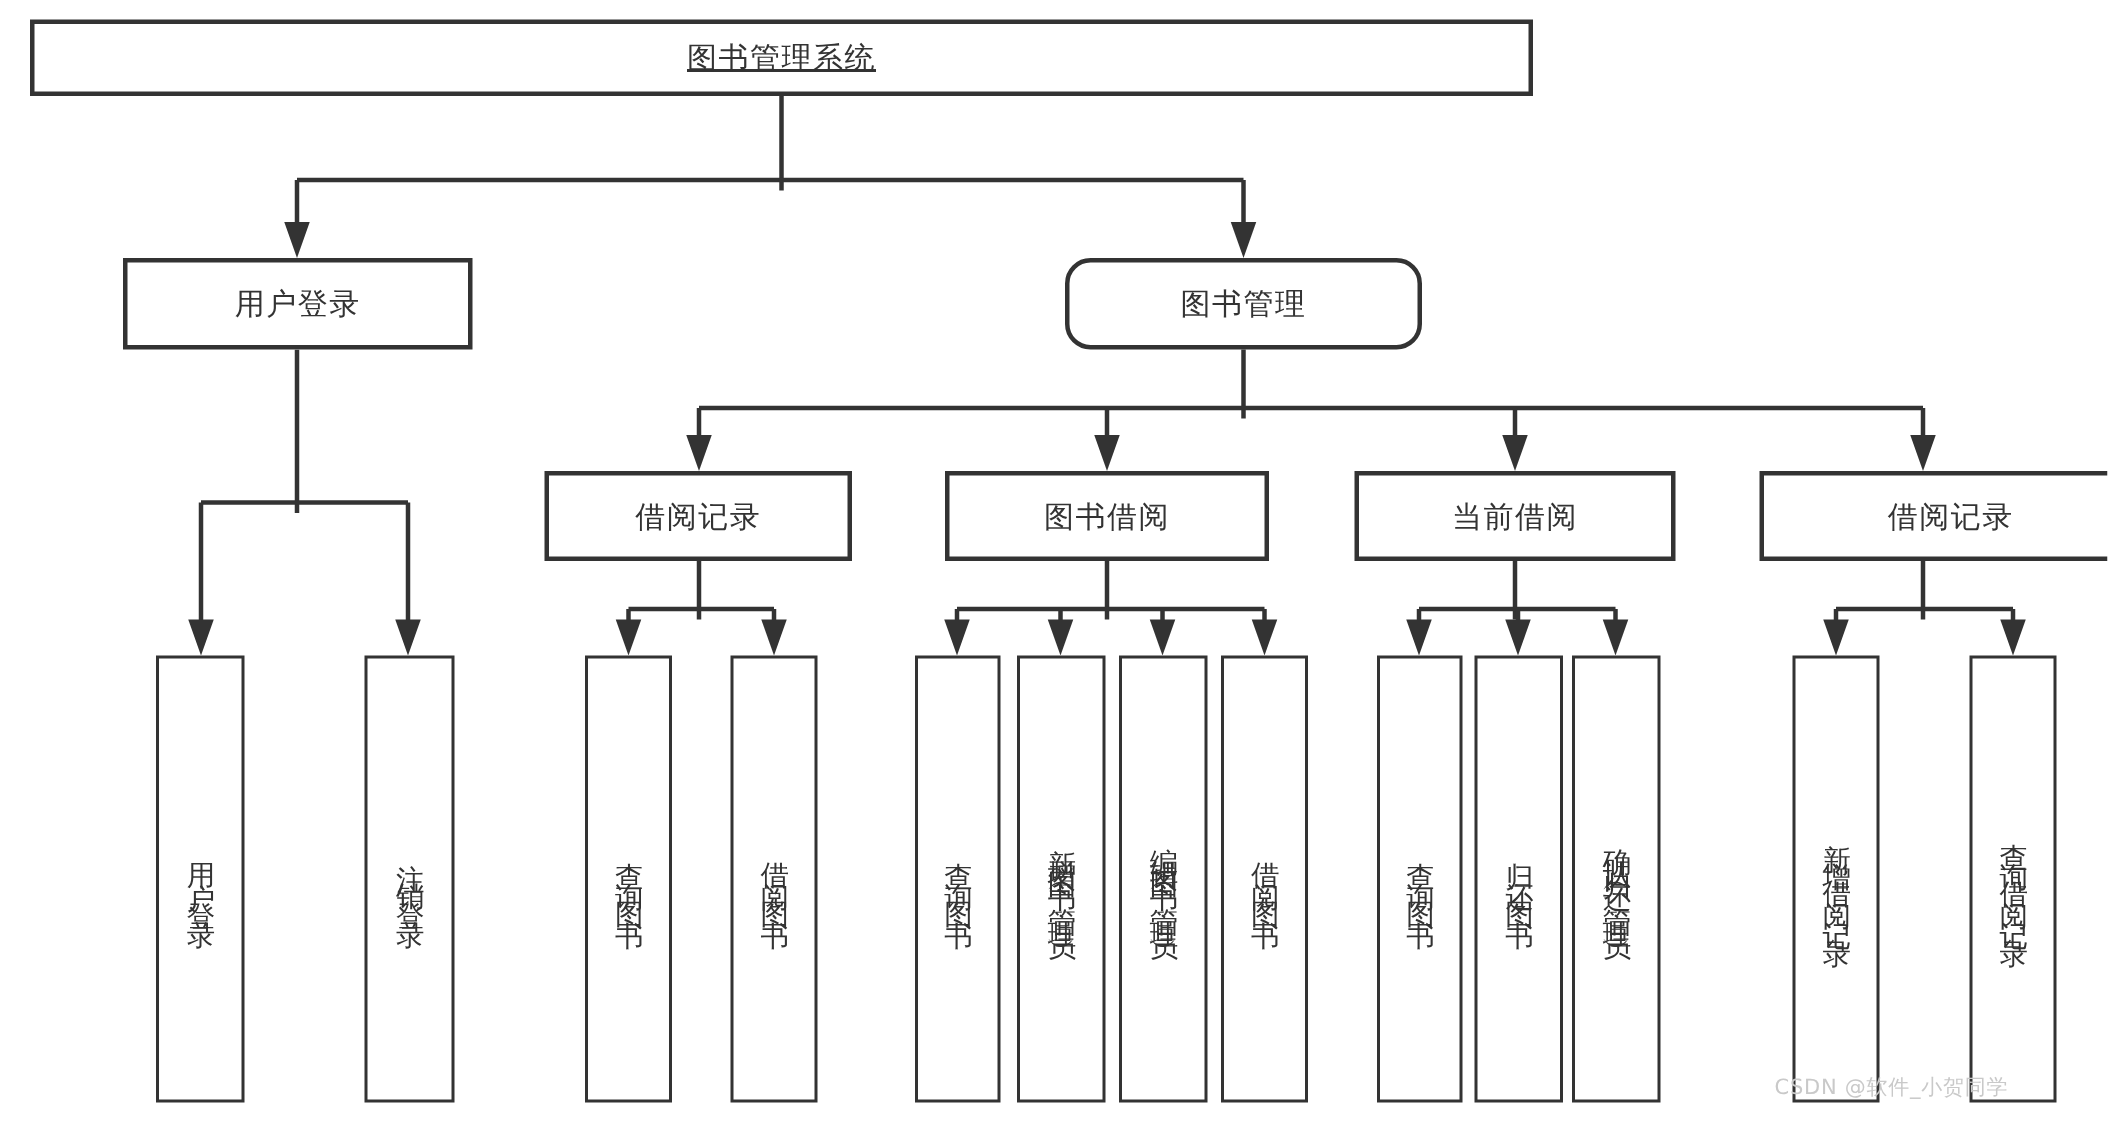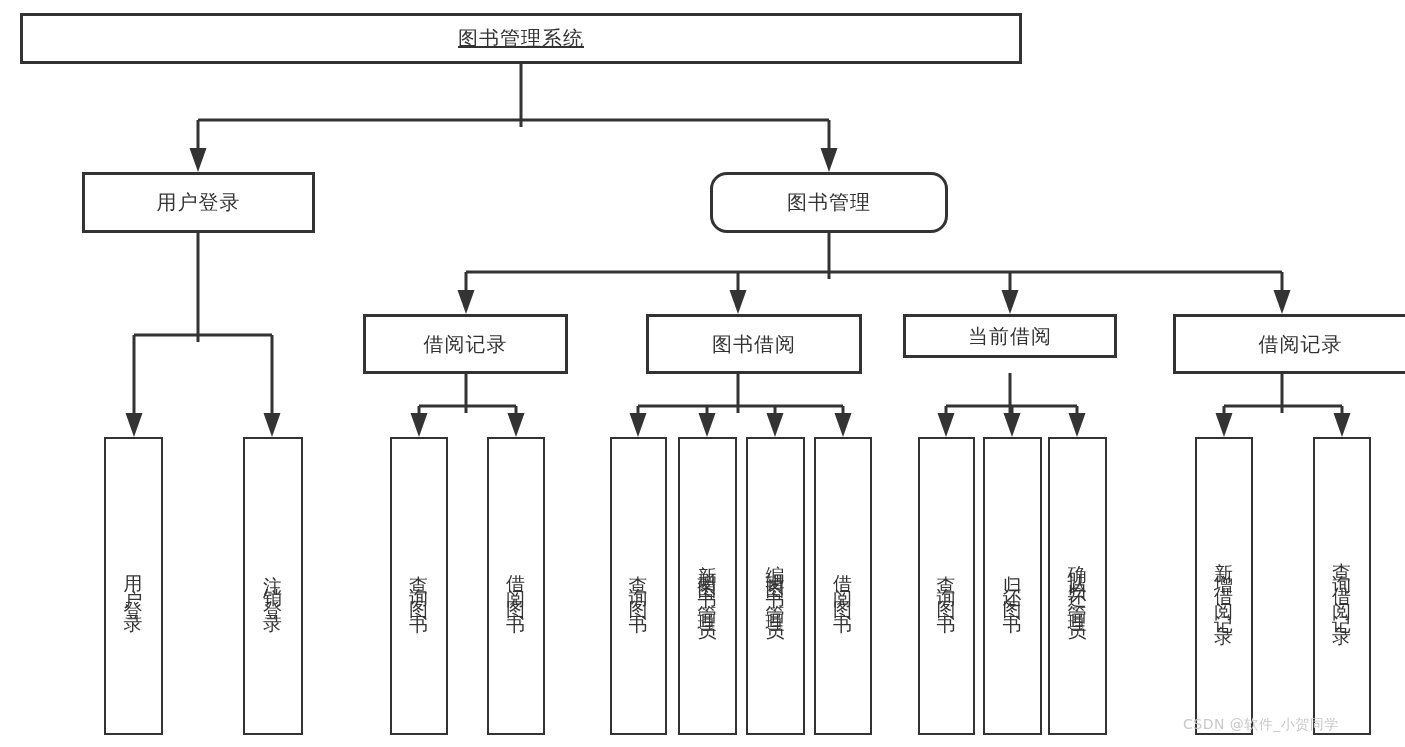--- a/index.html
+++ b/index.html
@@ -152,22 +152,22 @@
       <polygon class="ahead" points="1333.5,413 1350.5,413 1342,437"></polygon>
     </g>
   </svg>
 
   <div class="hbox" style="left:20px; top:13px; width:1002px; height:51px;text-decoration:underline;">图书管理系统</div>
 
   <div class="hbox" style="left:82px; top:172px; width:233px; height:61px;">用户登录</div>
   <div class="hbox" style="left:710px; top:172px; width:238px; height:61px;border-radius:17px;">图书管理</div>
 
   <div class="hbox" style="left:363px; top:314px; width:205px; height:60px;">借阅记录</div>
-  <div class="hbox" style="left:630px; top:314px; width:216px; height:60px;margin-left:16px;">图书借阅</div>
-  <div class="hbox" style="left:903px; top:314px; width:214px; height:44px;">当前借阅</div>
+  <div class="hbox" style="left:630px; top:314px; width:216px; height:60px;">图书借阅</div>
+  <div class="hbox" style="left:903px; top:314px; width:214px; height:60px;">当前借阅</div>
   <div class="hbox" style="left:1173px; top:314px; width:255px; height:60px;">借阅记录</div>
 
   <div class="vbox" style="left:104px; width:59px;">
     <span class="vlabel">用户登录</span>
   </div>
   <div class="vbox" style="left:243px; width:60px;">
     <span class="vlabel">注销登录</span>
   </div>
 
   <div class="vbox" style="left:390px; width:58px;">

